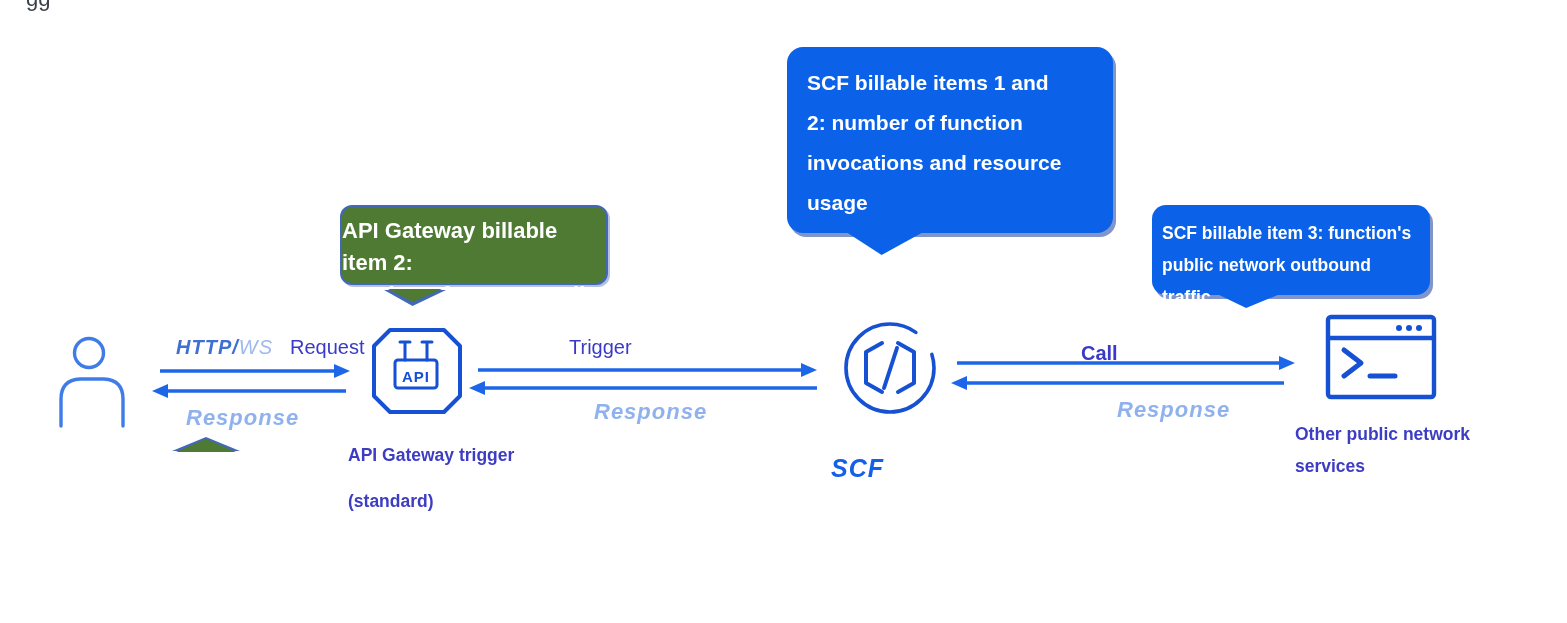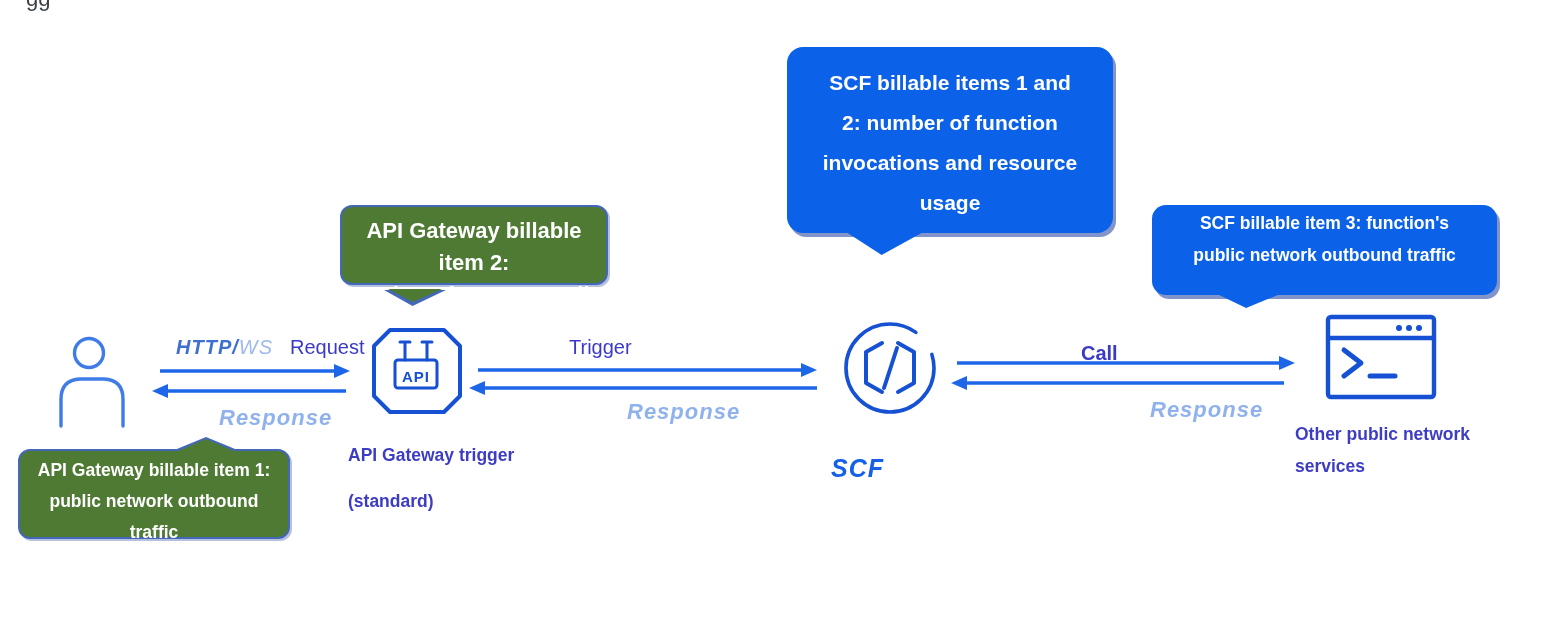--- a/index.html
+++ b/index.html
@@ -3,41 +3,41 @@
 <meta charset="utf-8">
 <style>
   html,body{margin:0;padding:0;background:#ffffff;}
   #canvas{
     position:relative; width:1567px; height:623px; overflow:hidden;
     background:#ffffff; font-family:"Liberation Sans", sans-serif;
   }
   
   .callout{
     position:absolute; box-sizing:border-box; color:#ffffff; font-weight:bold;
-    white-space:pre-line; z-index:3;text-align:center;
+    white-space:pre-line; z-index:3;
   }
   .callout.green{
     background:#4e7a33; border:2px solid #4468b8; border-radius:12px;
     box-shadow:2px 2px 0 rgba(45,75,165,.35);
   }
   .callout.blue{
     background:#0b62e8; border-radius:14px;
     box-shadow:3px 4px 0 rgba(28,62,158,.55);
   }
   .tail{position:absolute; z-index:4;}
   .tail-down{clip-path:polygon(0 0,100% 0,46% 100%);}
   .tail-up{clip-path:polygon(50% 0,0 100%,100% 100%);}
   .tail.blue-fill{background:#0b62e8;}
   .tail.green-fill{background:#4e7a33;}
   .tail.border-fill{background:#4468b8;}
   
   .flow-label{position:absolute; color:#3a3ac8; font-size:20px; z-index:2;}
   .response-label{
     position:absolute; color:#8fb2ee; font-size:22px; font-style:italic;
-    font-weight:bold; letter-spacing:1px; z-index:2;margin-left:33px;
+    font-weight:bold; letter-spacing:1px; z-index:2;
   }
   .node-label{
     position:absolute; color:#3d3dc4; font-size:17.5px; font-weight:bold;
     line-height:46px; white-space:pre-line; z-index:2;
   }
   #label-scf{
     position:absolute; color:#1560e8; font-size:25px; font-weight:bold;
     font-style:italic; letter-spacing:1px; z-index:2;margin-top:27px;
   }
   #label-http-ws-request{position:absolute; left:176px; top:336px; font-size:20px; z-index:2;}
@@ -118,28 +118,25 @@
 number of gateway calls</div>
   <div class="tail tail-down border-fill" style="left:384px; top:290px; width:62px; height:16px;"></div>
   <div class="tail tail-down green-fill" style="left:388px; top:289px; width:54px; height:13px;"></div>
 
   <div class="callout blue" style="left:787px; top:47px; width:326px; height:186px; padding:16px 20px; font-size:21px; line-height:40px; border-radius:16px;">SCF billable items 1 and
 2: number of function
 invocations and resource
 usage</div>
   <div class="tail tail-down blue-fill" style="left:843px; top:230px; width:84px; height:25px;"></div>
 
-  <div class="callout blue" style="left:1152px; top:205px; width:345px; height:90px; padding:2px 10px; font-size:17.5px; line-height:32px;">SCF billable item 3: function's
+  <div class="callout blue" style="left:1152px; top:205px; width:278px; height:90px; padding:12px 10px; font-size:17.5px; line-height:32px;">SCF billable item 3: function's
 public network outbound traffic</div>
   <div class="tail tail-down blue-fill" style="left:1213px; top:292px; width:72px; height:16px;"></div>
 
   <div class="tail tail-up border-fill" style="left:172px; top:437px; width:68px; height:14px;"></div>
-  <div class="callout green" style="left:18px; top:449px; width:272px; height:90px; padding:4px 9px; font-size:17.5px; line-height:31px;">API Gateway billable item 1:
-public network outbound
-traffic</div>
   <div class="tail tail-up green-fill" style="left:176px; top:439px; width:60px; height:13px; z-index:5;"></div>
 
   <div id="label-http-ws-request">
     <span class="http-part">HTTP/</span><span class="ws-part">WS</span><span class="request-part">Request</span>
   </div>
   <div class="response-label" style="left:186px; top:405px;">Response</div>
 
   <div class="flow-label" style="left:569px; top:336px;text-align:right;">Trigger</div>
   <div class="response-label" style="left:594px; top:399px;">Response</div>
 

